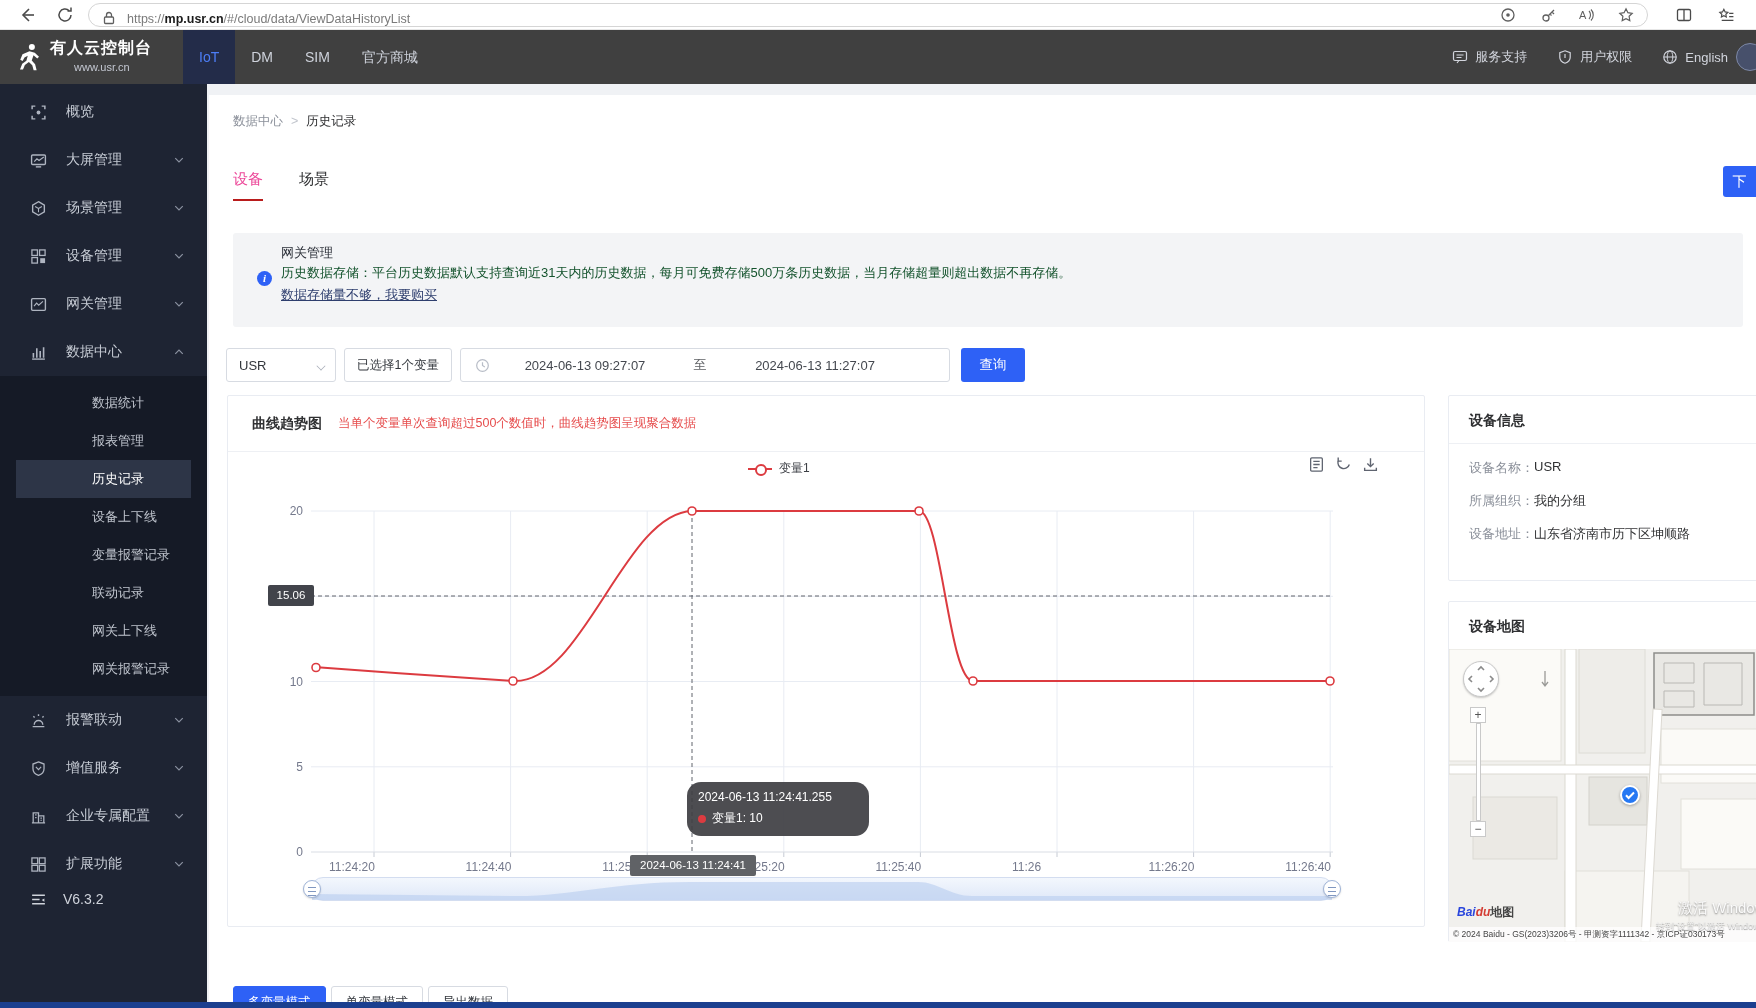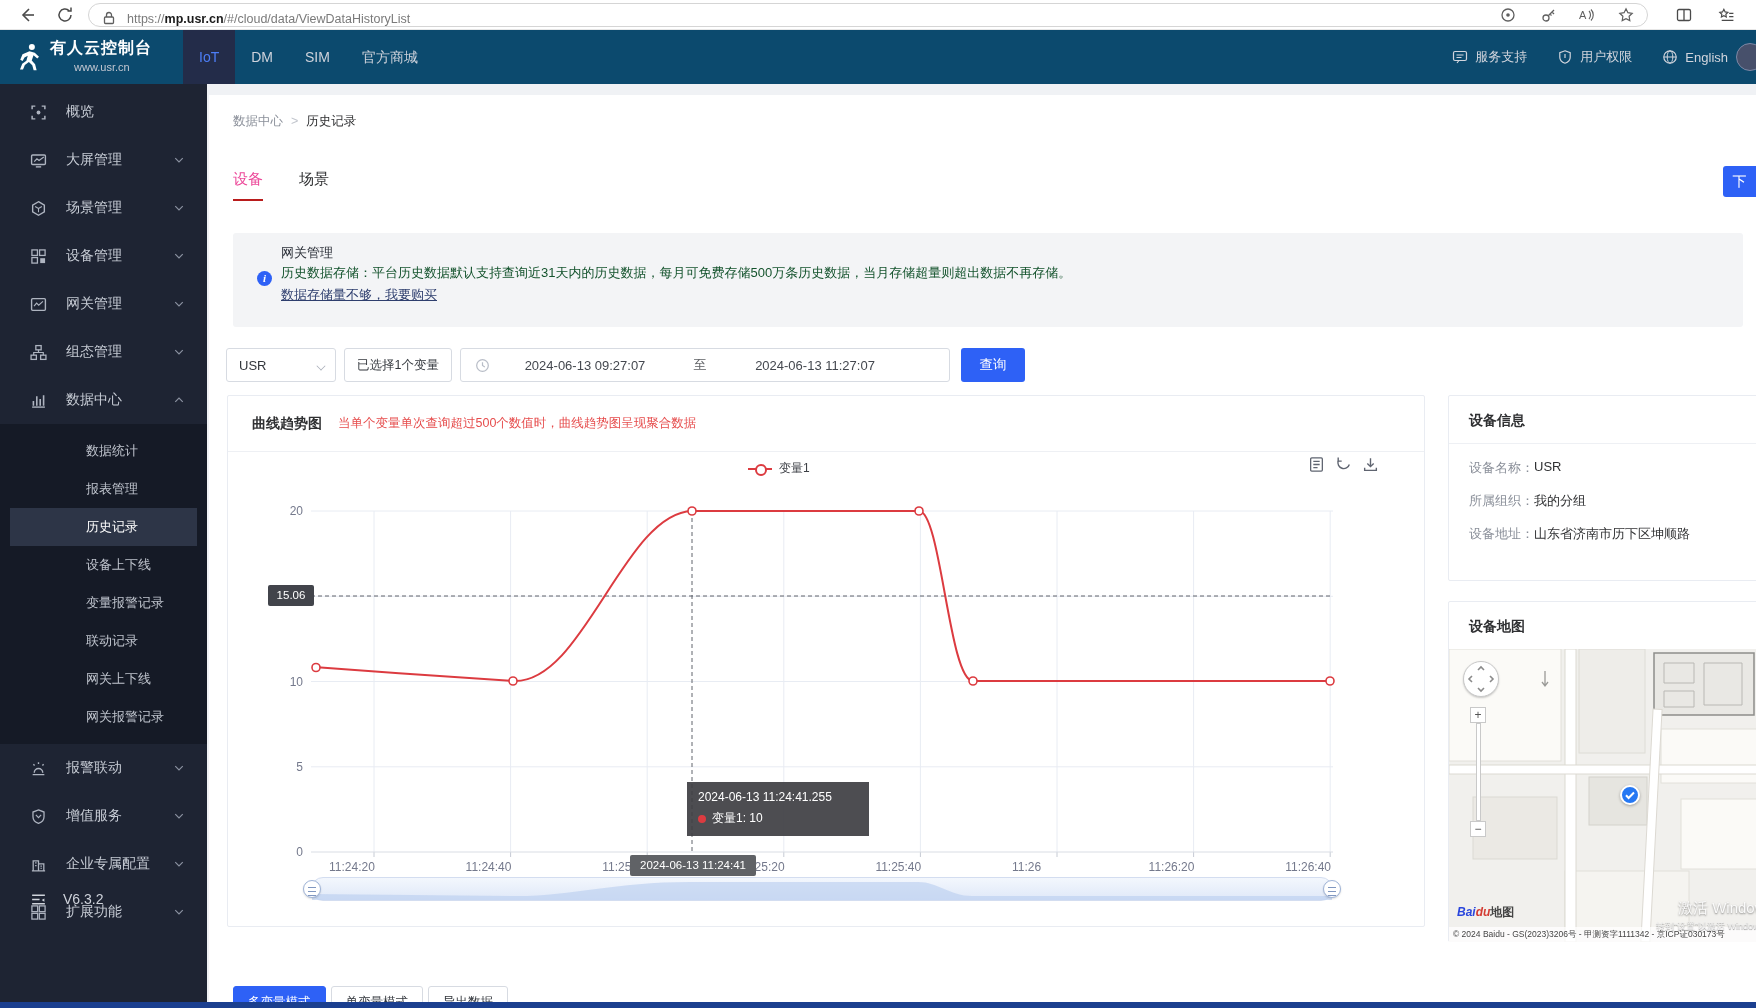--- a/index.html
+++ b/index.html
@@ -10,42 +10,42 @@
 
 
 #browser{position:absolute;left:0;top:0;width:1756px;height:30px;background:#fff;border-bottom:1px solid #e6e6e6}
 .b-ico{position:absolute;top:6px;width:18px;height:18px;color:#4a4a4a}
 #url-pill{position:absolute;left:88px;top:3px;width:1560px;height:24px;border:1px solid #d5d5d5;border-radius:13px;background:#fff;display:flex;align-items:flex-end}
 #url-text{font-size:12.5px;color:#7a7a7a;margin-left:10px;white-space:nowrap}
 #url-text .host{color:#1b1b1b;font-weight:bold}
 .pill-ico{position:absolute;top:7px;width:16px;height:16px;color:#5f5f5f}
 
 
-#topnav{position:absolute;left:0;top:30px;width:1756px;height:54px;background:#0c4a6e}
+#topnav{position:absolute;left:0;top:30px;width:1756px;height:54px;background:#404040}
 #logo{position:absolute;left:0;top:0;width:207px;height:54px}
 #logo-person{position:absolute;left:15px;top:11px;width:30px;height:32px}
 #logo-title{position:absolute;left:50px;top:8px;color:#fff;font-size:16px;font-weight:bold;letter-spacing:1px}
 #logo-sub{position:absolute;left:74px;top:31px;color:#c3c7d1;font-size:11px}
 #nav-tabs{position:absolute;left:183px;top:0;height:54px;display:flex}
 .nav-tab{height:54px;line-height:54px;padding:0 16px;font-size:14px;color:#ced2db;cursor:pointer}
 .nav-tab[data-active="true"]{background:#232c49;color:#4d7ef7}
 #nav-right{position:absolute;right:28px;top:0;height:54px;display:flex;align-items:center;gap:30px}
 .nav-r-item{display:flex;align-items:center;gap:7px;color:#d2d5dd;font-size:13px}
 .nav-r-item .ni{width:16px;height:16px;color:#d2d5dd}
 #avatar{position:absolute;left:1736px;top:13px;width:28px;height:28px;border-radius:50%;background:#47506b;border:1px solid #7d88a6}
 
 
 #sidebar{position:absolute;left:0;top:84px;width:207px;height:924px;background:#1e2433;padding-top:4px}
 .s-item{height:48px;display:flex;align-items:center;padding-left:30px;color:#c6cbd4;font-size:14px;cursor:pointer}
 .s-ico{width:17px;height:17px;margin-right:19px;color:#aeb4c0;flex:none}
 .s-ico svg{width:17px;height:17px}
 .chev{margin-left:auto;margin-right:22px;color:#8b92a1;visibility:hidden;width:12px;height:12px}
 .s-item[data-chev] .chev{visibility:visible}
 .s-item[data-chev="up"] .chev svg{transform:rotate(180deg)}
-#submenu{background:#151a26;padding:8px 10px}
+#submenu{background:#151a26;padding:8px 16px}
 .sub-item{height:38px;line-height:38px;padding-left:76px;font-size:13px;color:#bfc4cd;cursor:pointer}
 .sub-item[data-active="true"]{background:#2d3547;color:#fff}
 #version-row{position:absolute;left:0;top:876px;width:207px;height:46px;display:flex;align-items:center;color:#cfd3db;font-size:14px}
 #version-row .s-ico{margin-left:30px;margin-right:0}
 #version-label{margin-left:16px}
 
 
 #main-bg{position:absolute;left:207px;top:84px;width:1549px;height:924px;background:#f0f2f5}
 #main-card{position:absolute;left:209px;top:95px;width:1547px;height:913px;background:#fff}
 #breadcrumb{position:absolute;left:233px;top:113px;font-size:12.5px;color:#8a8f99}
@@ -83,21 +83,21 @@
 #legend-marker{width:24px;height:2px;background:#dc3b40;position:relative}
 #legend-marker:after{content:"";position:absolute;left:7px;top:-4px;width:8px;height:8px;border:2px solid #dc3b40;border-radius:50%;background:#fff}
 #legend-label{font-size:12px;color:#3c3f45}
 #chart-tools{position:absolute;left:1080px;top:60px;display:flex;gap:10px}
 .tool-ico{width:17px;height:17px;color:#5f6470;cursor:pointer}
 #grid-svg,#line-svg{position:absolute;left:0;top:0}
 .xl{position:absolute;top:464px;width:90px;font-size:12px;color:#74798c}
 .yl{position:absolute;left:28px;width:47px;text-align:right;font-size:12px;color:#74798c}
 #ymark-tag{position:absolute;left:40px;top:189px;width:46px;height:21px;background:#42444b;border-radius:2px;color:#fff;font-size:11.5px;text-align:center;line-height:21px;z-index:3}
 #xaxis-tag{position:absolute;left:402px;top:459px;width:126px;height:21px;background:#606266;border-radius:2px;color:#fff;font-size:11.5px;text-align:center;line-height:21px;z-index:3}
-#tooltip{position:absolute;left:459px;top:386px;width:182px;height:54px;background:rgba(62,62,66,.92);border-radius:0;padding:8px 11px;z-index:4}
+#tooltip{position:absolute;left:459px;top:386px;width:182px;height:54px;background:rgba(62,62,66,.92);border-radius:14px;padding:8px 11px;z-index:4}
 #tooltip .tl1{font-size:12px;color:#fff;white-space:nowrap}
 #tooltip .tl2{font-size:12px;color:#fff;margin-top:6px;display:flex;align-items:center;gap:6px}
 #tooltip .dot{width:8px;height:8px;border-radius:50%;background:#dc3b40;flex:none}
 #dz{position:absolute;left:83px;top:481px;width:1022px;height:24px;background:linear-gradient(#f3f7fd,#dfe8f8);border:1px solid #d3ddf0;border-radius:12px}
 .dz-handle{position:absolute;top:2px;width:18px;height:18px;border-radius:50%;background:#fff;border:1px solid #9fb4d8;box-shadow:0 1px 2px rgba(0,0,0,.15);cursor:ew-resize}
 .dz-handle i{display:block;height:1px;background:#8097c0;margin:3px 4px 0}
 .dz-handle i:first-child{margin-top:6px}
 
 
 .r-card{position:absolute;left:1448px;width:330px;border:1px solid #e9ecf2;border-radius:2px;background:#fff}
@@ -307,36 +307,20 @@
           </span>
       </div>
         <div class="s-item" data-chev="down">
         <span class="s-ico">
             <svg viewBox="0 0 16 16" width="17" height="17">
               <rect x="1.5" y="2.5" width="13" height="11" rx="1" fill="none" stroke="currentColor" stroke-width="1.3"></rect>
               <path d="M3.8 9.5l2.4-2.8 2 2L12.2 5" fill="none" stroke="currentColor" stroke-width="1.1"></path>
             </svg>
           </span>
         <span>网关管理</span>
-        <span class="chev">
-            <svg viewBox="0 0 16 16" width="12" height="12">
-              <path d="M3 5.5l5 5 5-5" fill="none" stroke="currentColor" stroke-width="1.6"></path>
-            </svg>
-          </span>
-      </div>
-        <div class="s-item" data-chev="down">
-        <span class="s-ico">
-            <svg viewBox="0 0 16 16" width="17" height="17">
-              <rect x="5.5" y="1.5" width="5" height="4" fill="none" stroke="currentColor" stroke-width="1.2"></rect>
-              <rect x="1" y="10.5" width="5" height="4" fill="none" stroke="currentColor" stroke-width="1.2"></rect>
-              <rect x="10" y="10.5" width="5" height="4" fill="none" stroke="currentColor" stroke-width="1.2"></rect>
-              <path d="M8 5.5V8M3.5 10.5V8h9v2.5" fill="none" stroke="currentColor" stroke-width="1.1"></path>
-            </svg>
-          </span>
-        <span>组态管理</span>
         <span class="chev">
             <svg viewBox="0 0 16 16" width="12" height="12">
               <path d="M3 5.5l5 5 5-5" fill="none" stroke="currentColor" stroke-width="1.6"></path>
             </svg>
           </span>
       </div>
         <div class="s-item" data-chev="up">
         <span class="s-ico">
             <svg viewBox="0 0 16 16" width="17" height="17">
               <path d="M3.2 13V8.5M6.4 13V4M9.6 13V6.5M12.8 13V3" stroke="currentColor" stroke-width="1.5"></path>

